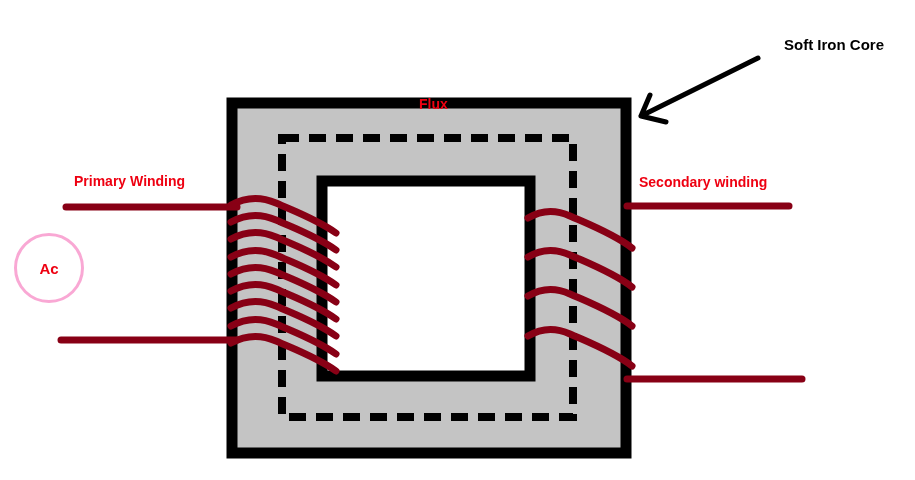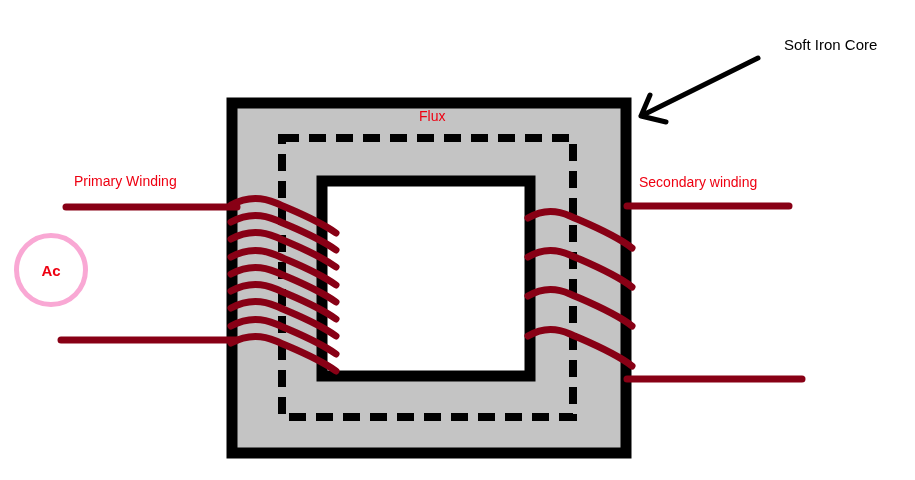--- a/index.html
+++ b/index.html
@@ -17,36 +17,36 @@
   }
   svg.diagram {
     position: absolute;
     left: 0;
     top: 0;
     width: 915px;
     height: 480px;
   }
   .lbl {
     position: absolute;
-    font-weight: normal;
+    font-weight: bold;
     white-space: nowrap;
     font-size: 14px;
     color: #ee0011;
   }
   .lbl-primary   { left: 74px;  top: 173px; }
   .lbl-secondary { left: 639px; top: 174px; }
-  .lbl-flux      { left: 407px; top: 108px; padding-left: 12px; }
+  .lbl-flux      { left: 407px; top: 96px; padding-left: 12px; }
   .lbl-core      { left: 784px; top: 36px; color: #000000; font-size: 15px; }
   .ac-circle {
     position: absolute;
     left: 14px;
     top: 233px;
     width: 64px;
     height: 64px;
-    border: 5px solid #f9a8d4;
+    border: 3px solid #f9a8d4;
     border-radius: 50%;
     background: #ffffff;
     display: flex;
     align-items: center;
     justify-content: center;
     font-weight: bold;
     font-size: 15px;
     color: #ee0011;
   }
 </style>

